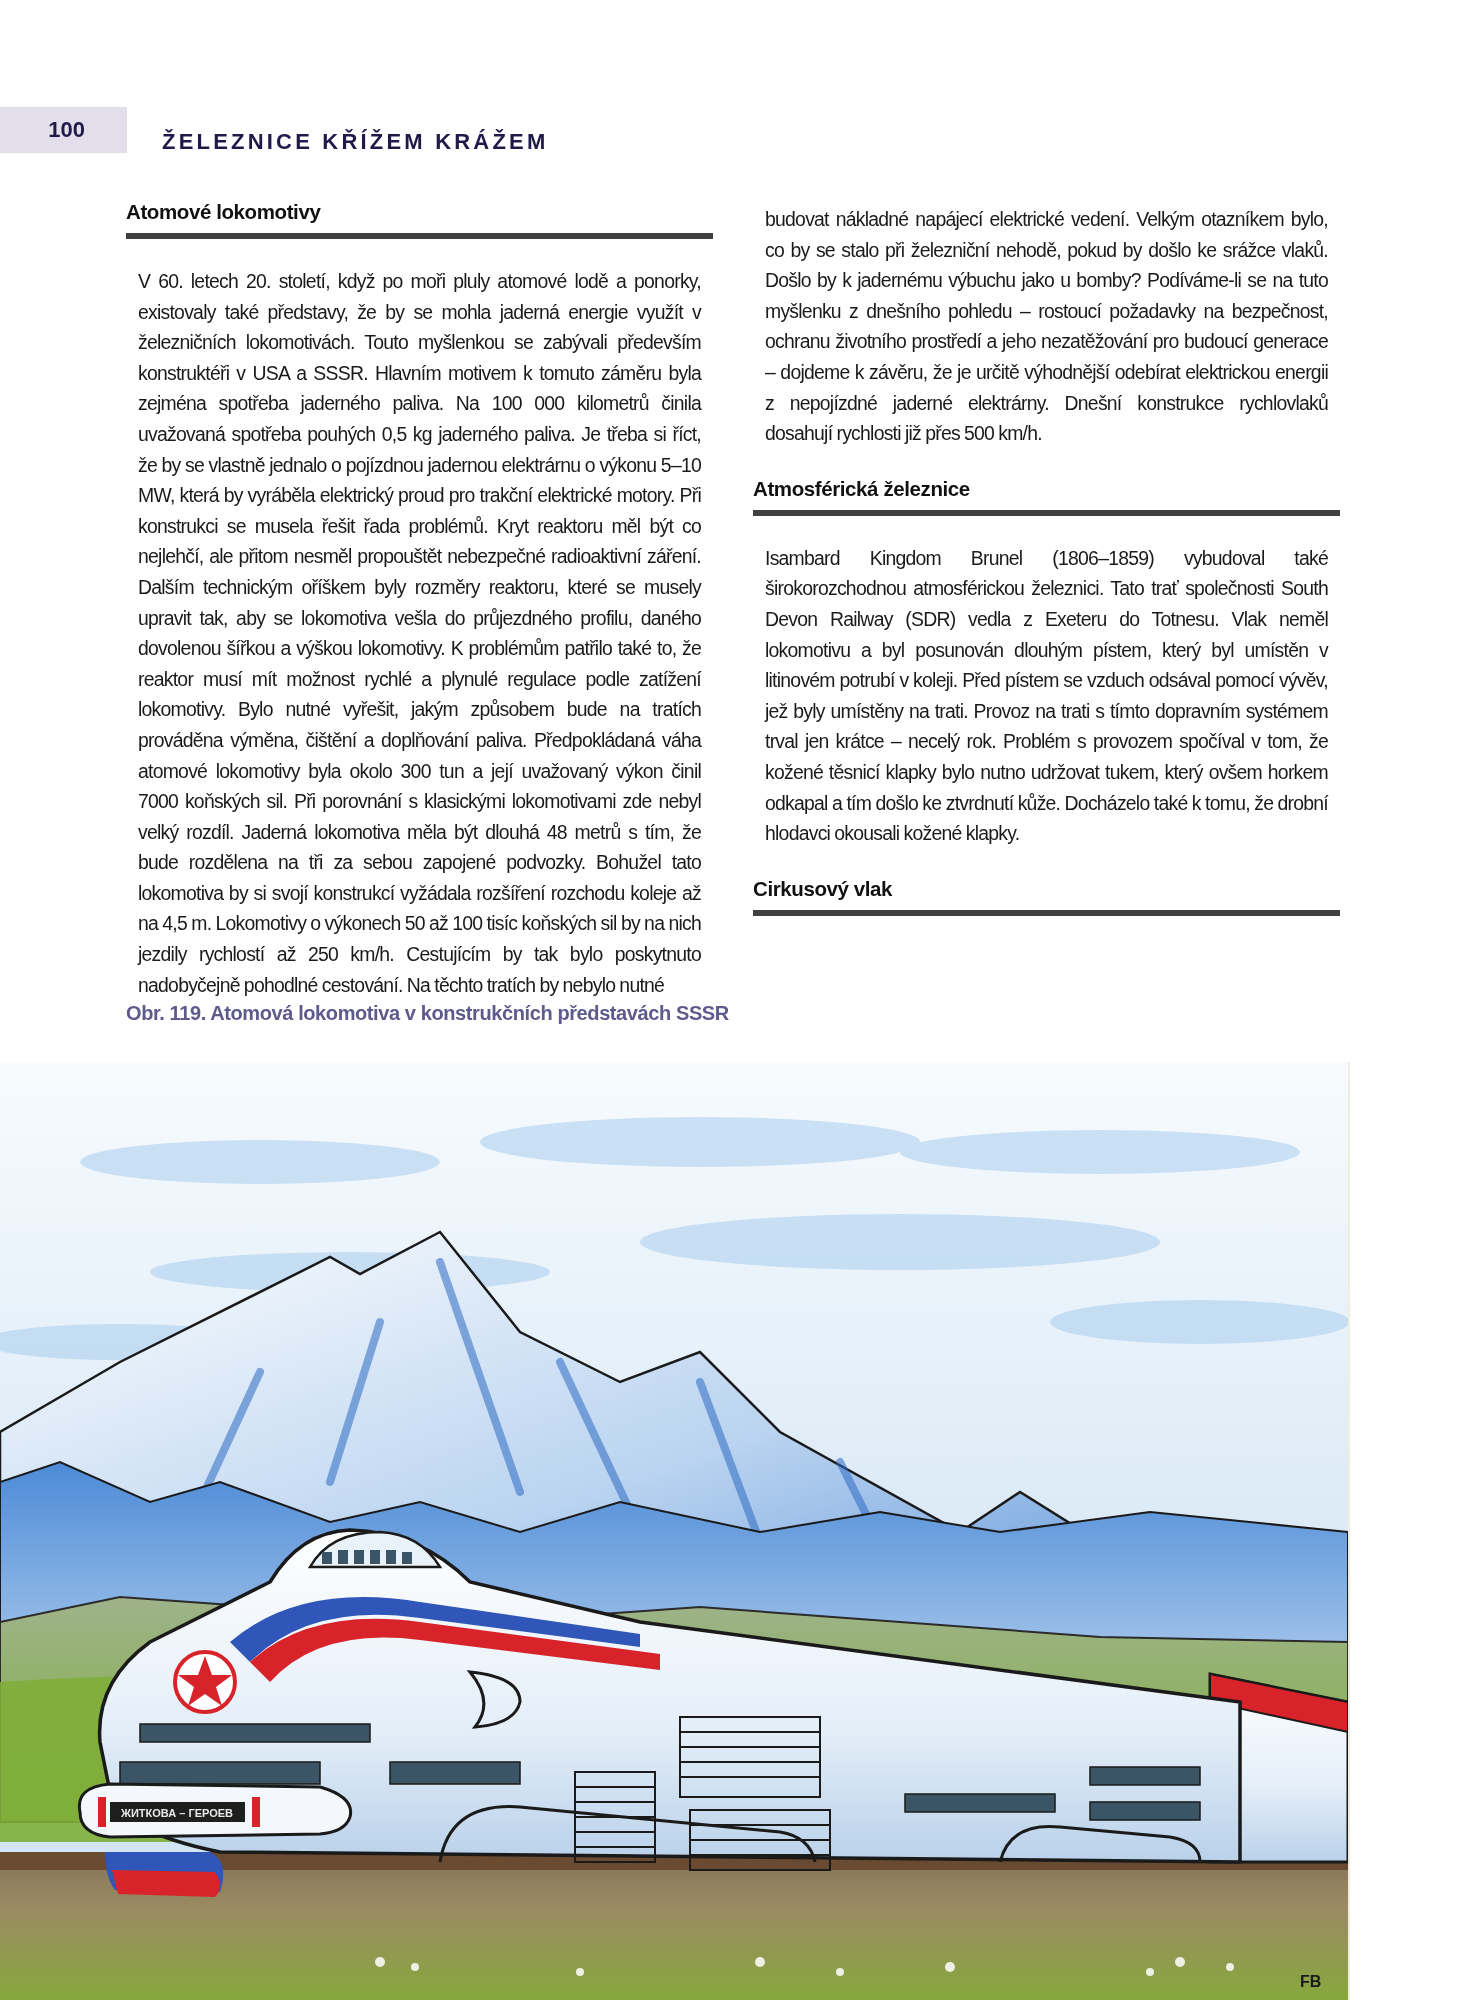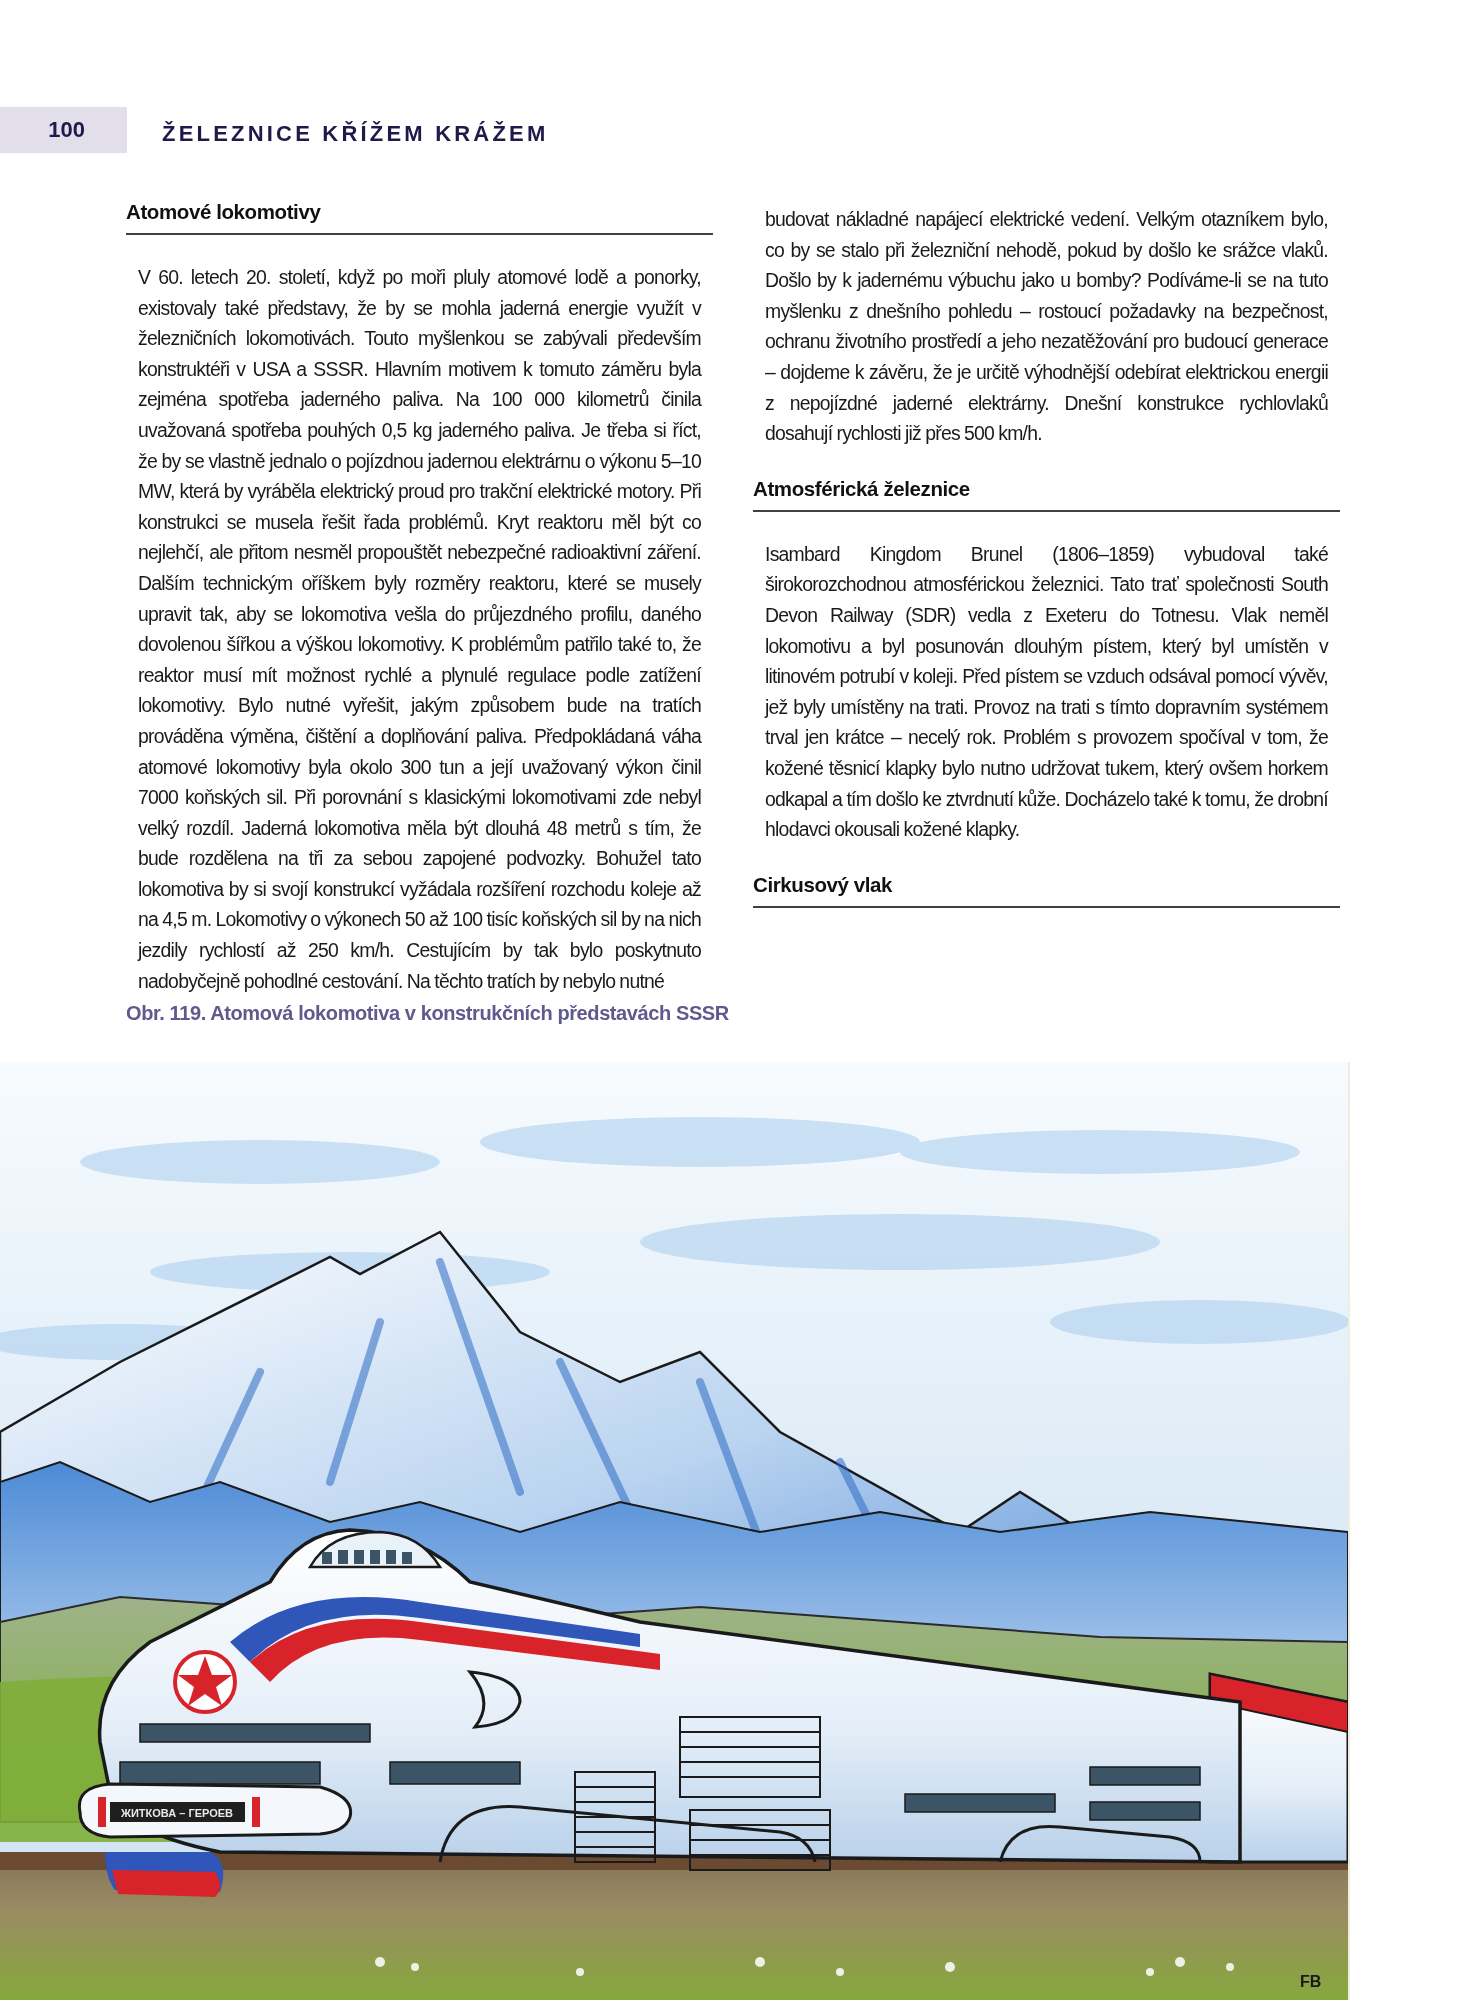--- a/index.html
+++ b/index.html
@@ -9,29 +9,29 @@
       font-family: "Liberation Sans", "DejaVu Sans", sans-serif;
     }
     .running-head { position: absolute; left: 0; top: 107px; height: 46px; width: 800px; }
     .page-number-box {
       position: absolute; left: 0; top: 0; width: 127px; height: 46px;
       background: #e2dfea; box-sizing: border-box; padding-right: 42px;
       display: flex; align-items: center; justify-content: flex-end;
       font-weight: bold; font-size: 22px; color: #1f1a4a;
     }
     .running-title {
-      position: absolute; left: 162px; top: 4px; height: 46px; line-height: 46px;
+      position: absolute; left: 162px; top: 12px; height: 46px; line-height: 46px;
       font-weight: bold; font-size: 22px; letter-spacing: 3.2px; color: #1f1a4a; text-align: center;
     }
     .col { position: absolute; top: 200px; width: 587px; }
     .col-left { left: 126px; }
     .col-right { left: 753px; top: 204px; }
     .section-heading {
       font-weight: bold; font-size: 20.5px; line-height: 24px; color: #111;
-      padding-bottom: 9px; border-bottom: 2px solid #404040;
+      padding-bottom: 9px; border-bottom: 6px solid #404040;
       letter-spacing: -0.4px; margin: 0;
     }
     .body-text {
       font-family: "Liberation Sans", sans-serif;
       font-size: 19.4px; line-height: 30.6px; color: #1a1a1a;
       text-align: justify; letter-spacing: -0.75px; word-spacing: -0.5px;
       margin: 12px;
       font-stretch: condensed;
     }
     .col-left .body-text { margin-top: 27px; }

